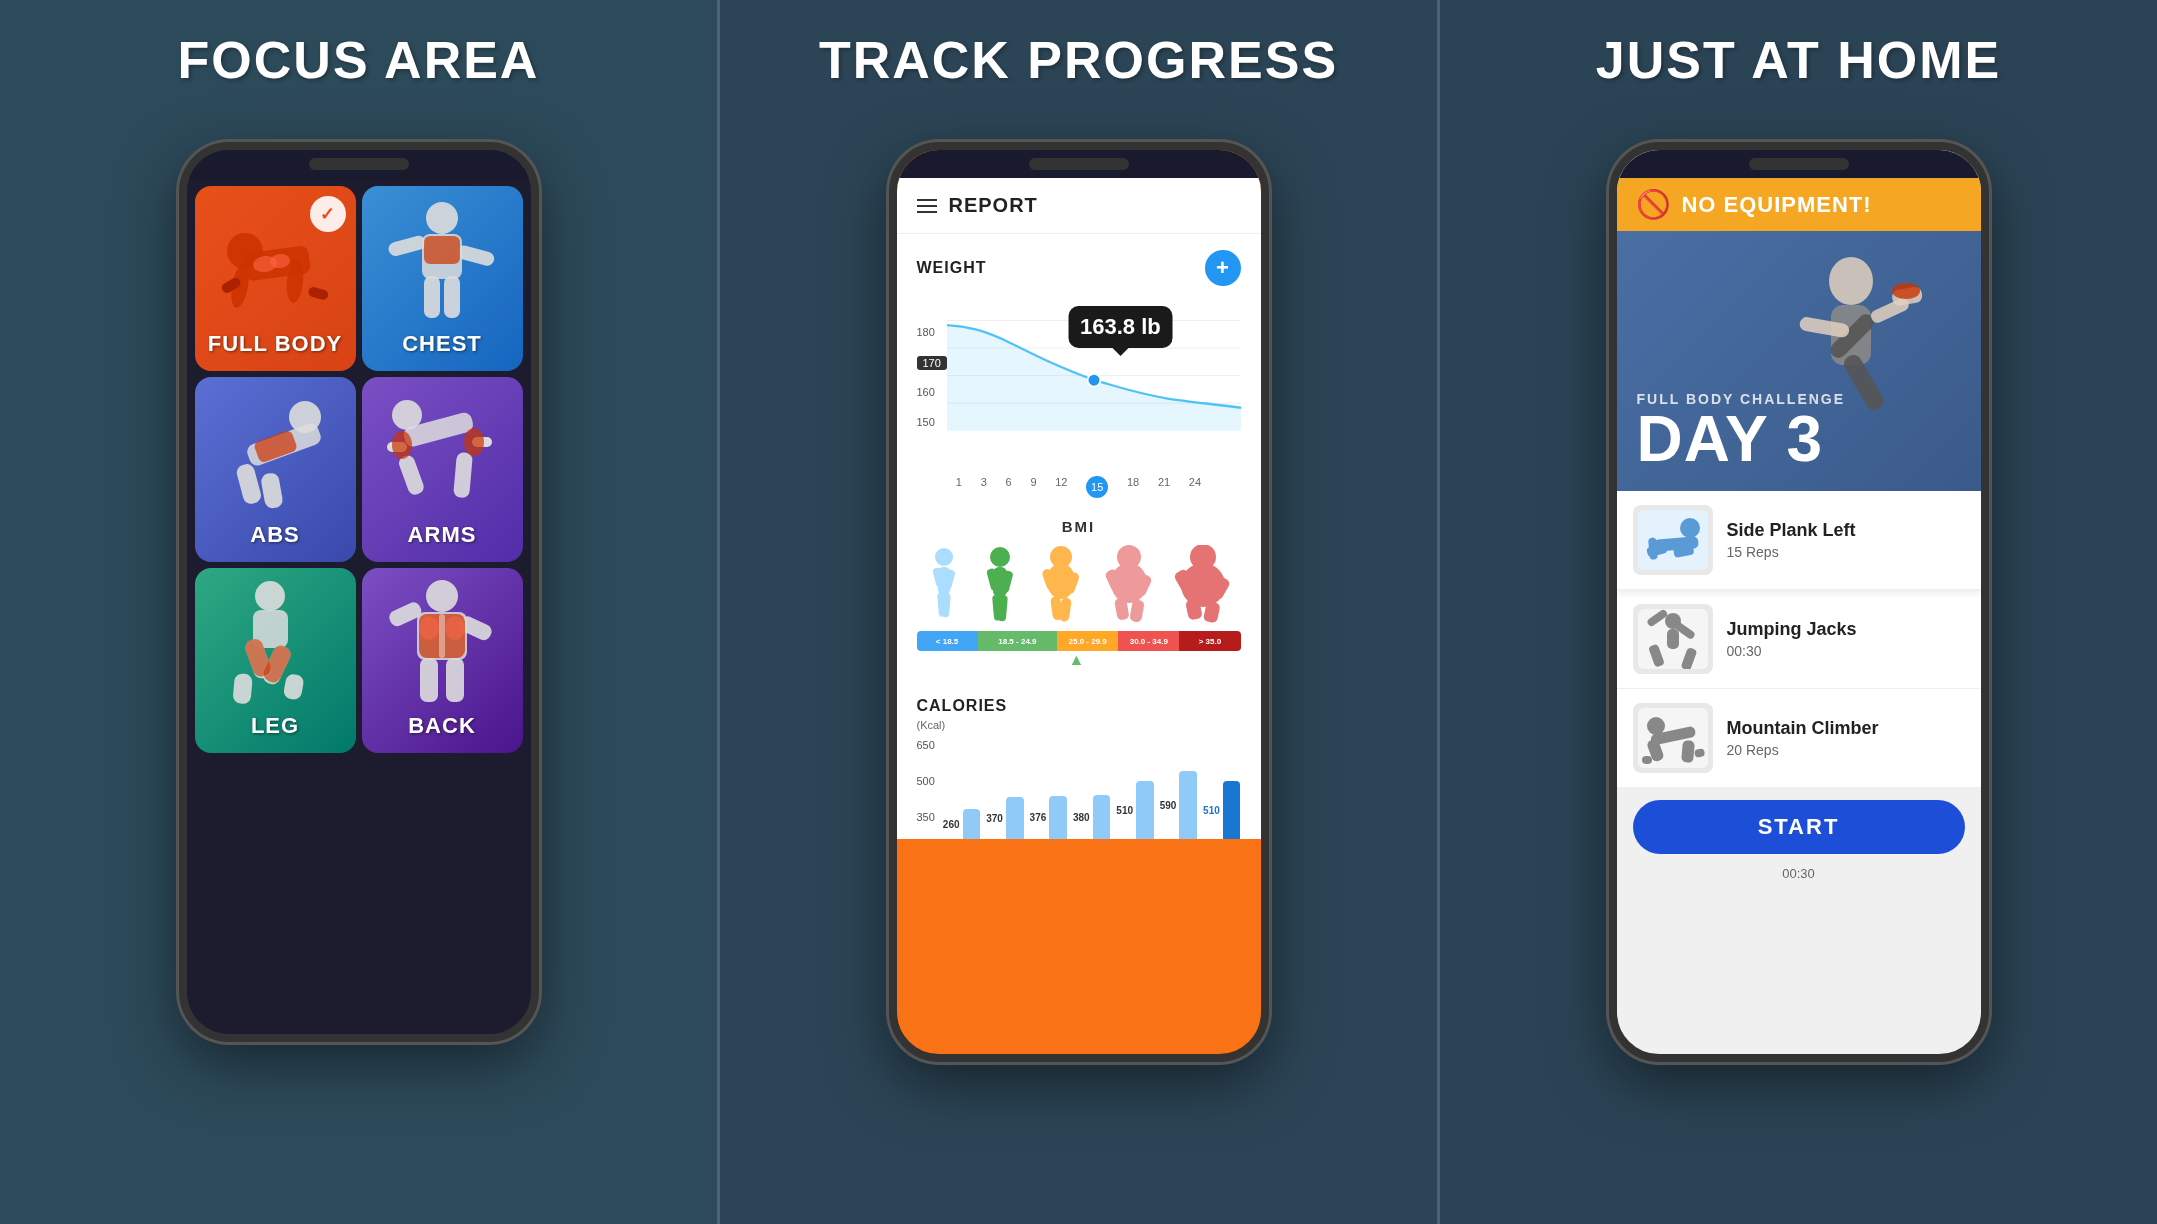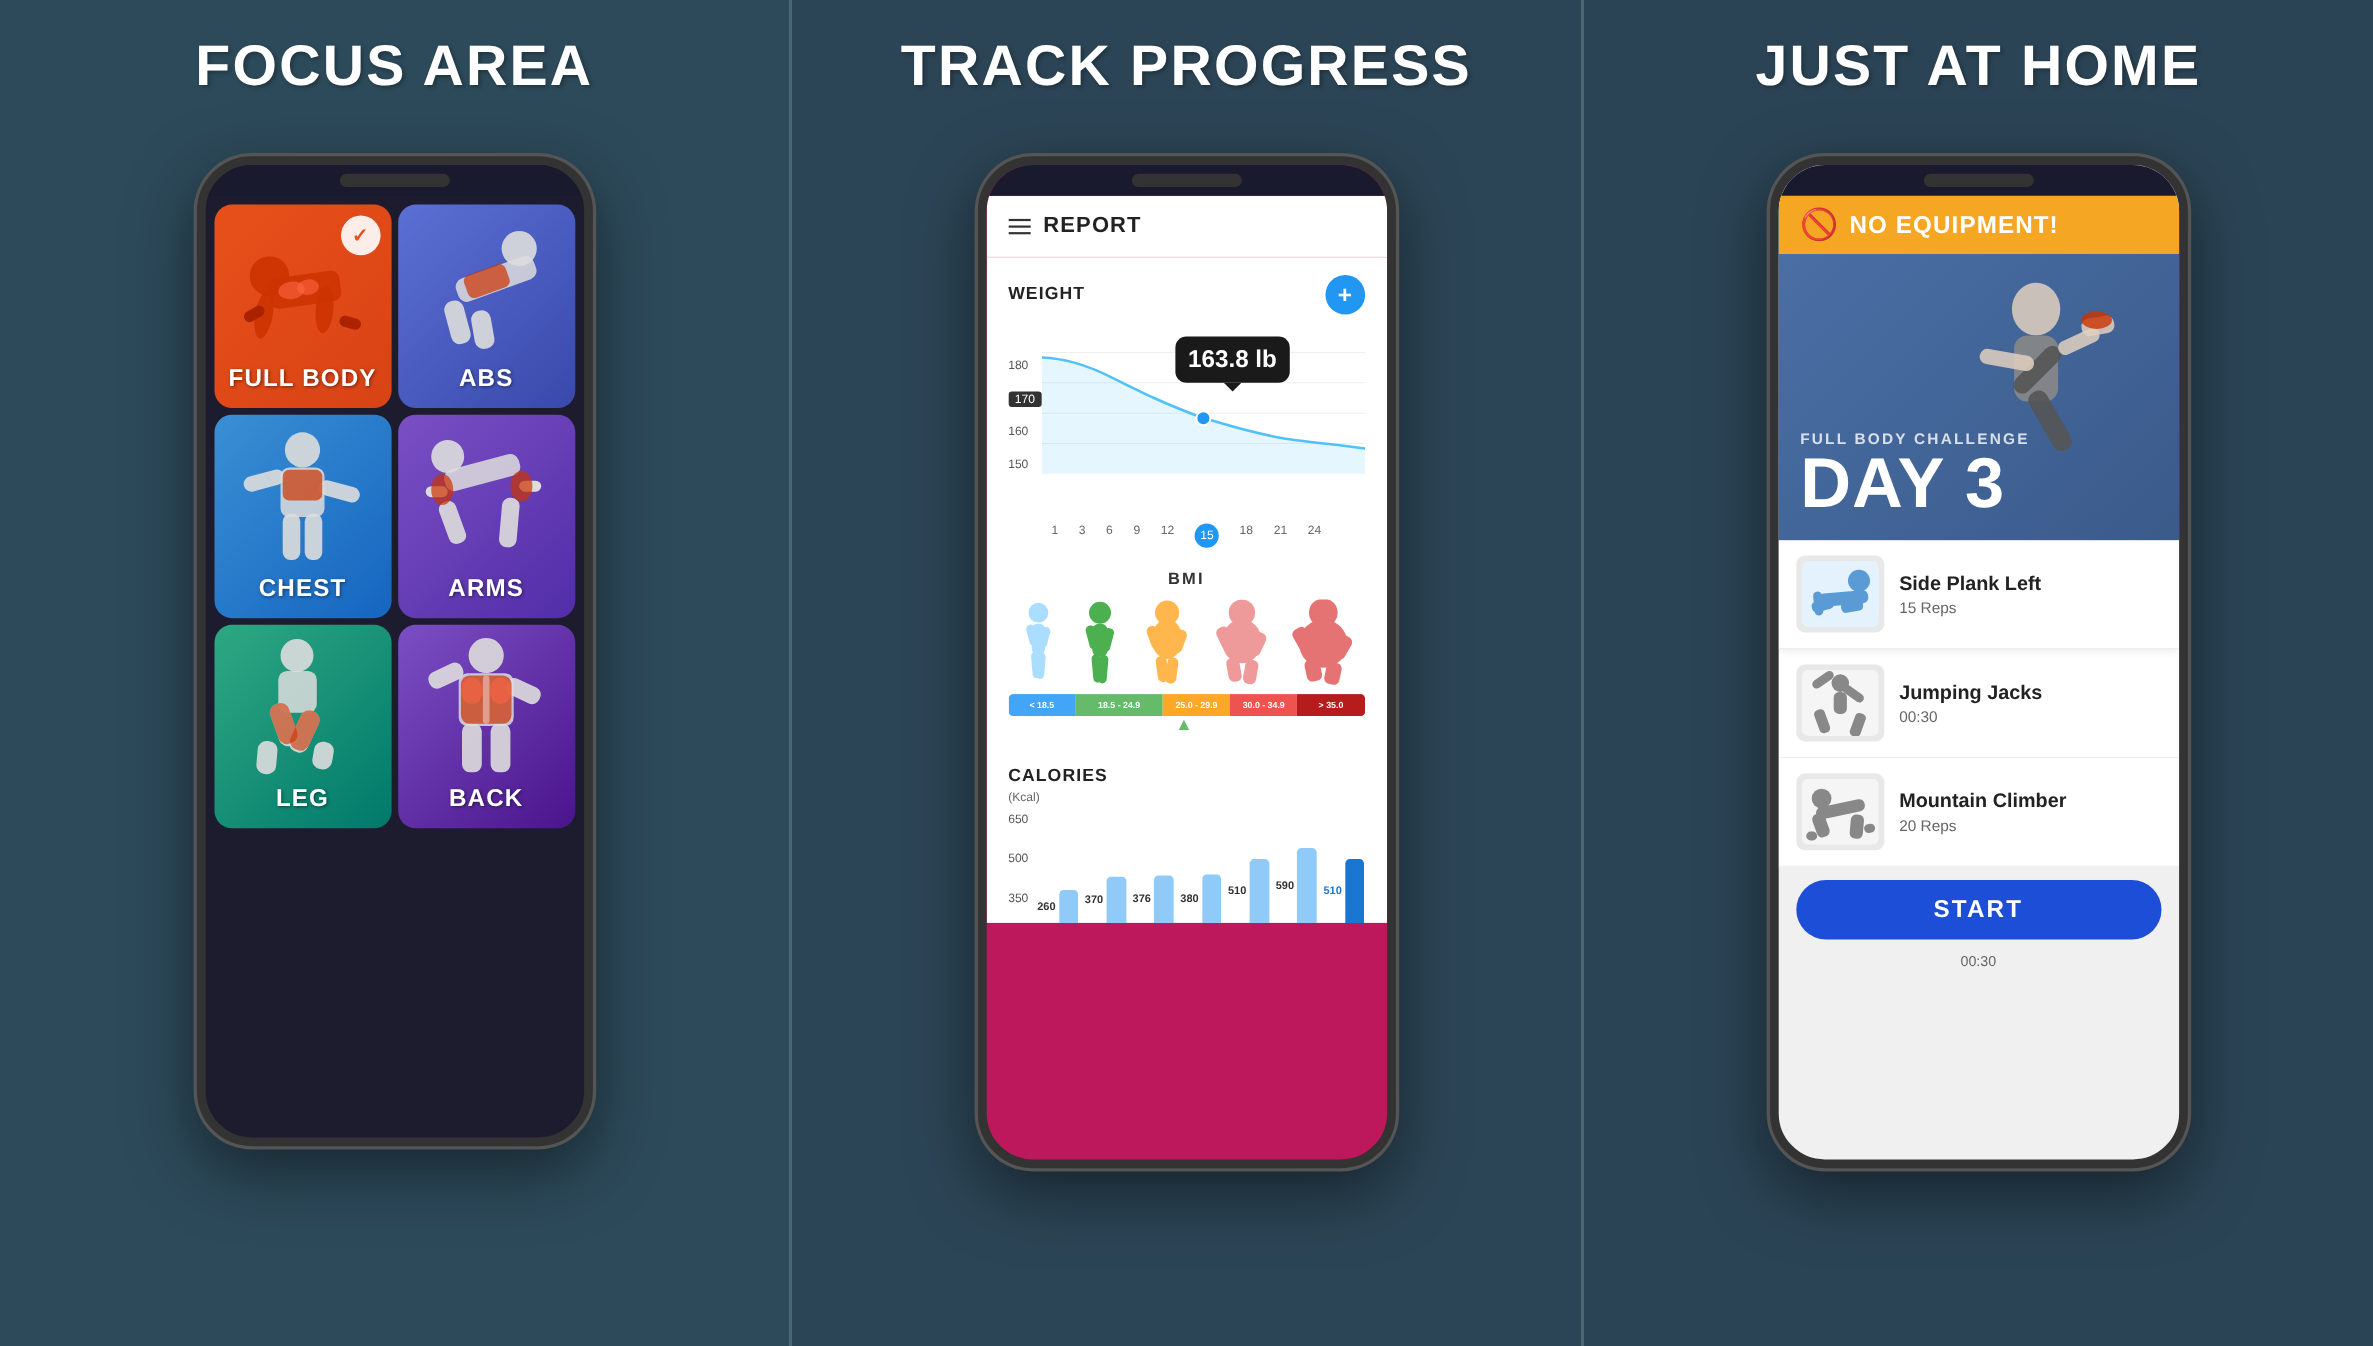--- a/index.html
+++ b/index.html
@@ -133,21 +133,21 @@
       width: 120px;
       height: 130px;
       z-index: 1;
     }
 
     
     .section-2 { background: #2c4556; }
     .section-2 .phone-frame {
       width: 380px;
       height: 920px;
-      background: #be185d;
+      background: #f97316;
     }
 
     .report-header {
       background: #fff;
       padding: 16px 20px;
       display: flex;
       align-items: center;
       gap: 12px;
       border-bottom: 1px solid #eee;
     }
@@ -503,48 +503,48 @@
           <ellipse cx="80" cy="85" rx="8" ry="22" fill="#cc3300" transform="rotate(5 80 85)" opacity="0.9"></ellipse>
           <rect x="5" y="90" width="20" height="10" rx="5" fill="#aa2200" transform="rotate(-30 5 90)"></rect>
           <rect x="95" y="90" width="20" height="10" rx="5" fill="#aa2200" transform="rotate(15 95 90)"></rect>
 
           <ellipse cx="50" cy="68" rx="12" ry="8" fill="#ff6644" opacity="0.6" transform="rotate(-8 50 68)"></ellipse>
           <ellipse cx="65" cy="65" rx="10" ry="7" fill="#ff6644" opacity="0.6" transform="rotate(-8 65 65)"></ellipse>
         </svg>
         <span class="focus-label">FULL BODY</span>
       </div>
 
+      <div class="focus-card chest">
+        <svg class="figure" viewBox="0 0 120 130">
+
+          <ellipse cx="60" cy="22" rx="16" ry="16" fill="#ddd" opacity="0.9"></ellipse>
+          <rect x="40" y="38" width="40" height="45" rx="8" fill="#ddd" opacity="0.85"></rect>
+
+          <rect x="5" y="48" width="38" height="14" rx="7" fill="#ddd" transform="rotate(-15 5 48)" opacity="0.9"></rect>
+          <rect x="77" y="48" width="38" height="14" rx="7" fill="#ddd" transform="rotate(15 77 48)" opacity="0.9"></rect>
+
+          <rect x="42" y="80" width="16" height="42" rx="7" fill="#ddd" opacity="0.9"></rect>
+          <rect x="62" y="80" width="16" height="42" rx="7" fill="#ddd" opacity="0.9"></rect>
+
+          <rect x="42" y="40" width="36" height="28" rx="6" fill="#cc3300" opacity="0.7"></rect>
+        </svg>
+        <span class="focus-label">CHEST</span>
+      </div>
+
       <div class="focus-card abs">
         <svg class="figure" viewBox="0 0 120 130">
 
           <ellipse cx="90" cy="30" rx="16" ry="16" fill="#ddd" opacity="0.9"></ellipse>
           <rect x="30" y="60" width="75" height="22" rx="8" fill="#ddd" transform="rotate(-20 30 60)" opacity="0.85"></rect>
           <rect x="20" y="80" width="18" height="40" rx="8" fill="#ddd" transform="rotate(-15 20 80)" opacity="0.9"></rect>
           <rect x="45" y="88" width="18" height="35" rx="8" fill="#ddd" transform="rotate(-10 45 88)" opacity="0.9"></rect>
 
           <rect x="38" y="56" width="40" height="22" rx="6" fill="#cc3300" opacity="0.7" transform="rotate(-20 38 56)"></rect>
         </svg>
         <span class="focus-label">ABS</span>
-      </div>
-
-      <div class="focus-card chest">
-        <svg class="figure" viewBox="0 0 120 130">
-
-          <ellipse cx="60" cy="22" rx="16" ry="16" fill="#ddd" opacity="0.9"></ellipse>
-          <rect x="40" y="38" width="40" height="45" rx="8" fill="#ddd" opacity="0.85"></rect>
-
-          <rect x="5" y="48" width="38" height="14" rx="7" fill="#ddd" transform="rotate(-15 5 48)" opacity="0.9"></rect>
-          <rect x="77" y="48" width="38" height="14" rx="7" fill="#ddd" transform="rotate(15 77 48)" opacity="0.9"></rect>
-
-          <rect x="42" y="80" width="16" height="42" rx="7" fill="#ddd" opacity="0.9"></rect>
-          <rect x="62" y="80" width="16" height="42" rx="7" fill="#ddd" opacity="0.9"></rect>
-
-          <rect x="42" y="40" width="36" height="28" rx="6" fill="#cc3300" opacity="0.7"></rect>
-        </svg>
-        <span class="focus-label">CHEST</span>
       </div>
 
       <div class="focus-card arms">
         <svg class="figure" viewBox="0 0 120 130">
 
           <ellipse cx="25" cy="28" rx="15" ry="15" fill="#ddd" opacity="0.9"></ellipse>
           <rect x="20" y="42" width="70" height="20" rx="8" fill="#ddd" transform="rotate(-15 20 42)" opacity="0.85"></rect>
           <rect x="15" y="72" width="16" height="40" rx="7" fill="#ddd" transform="rotate(-20 15 72)" opacity="0.9"></rect>
           <rect x="75" y="65" width="16" height="45" rx="7" fill="#ddd" transform="rotate(5 75 65)" opacity="0.9"></rect>
           <rect x="5" y="55" width="20" height="10" rx="5" fill="#ddd"></rect>

